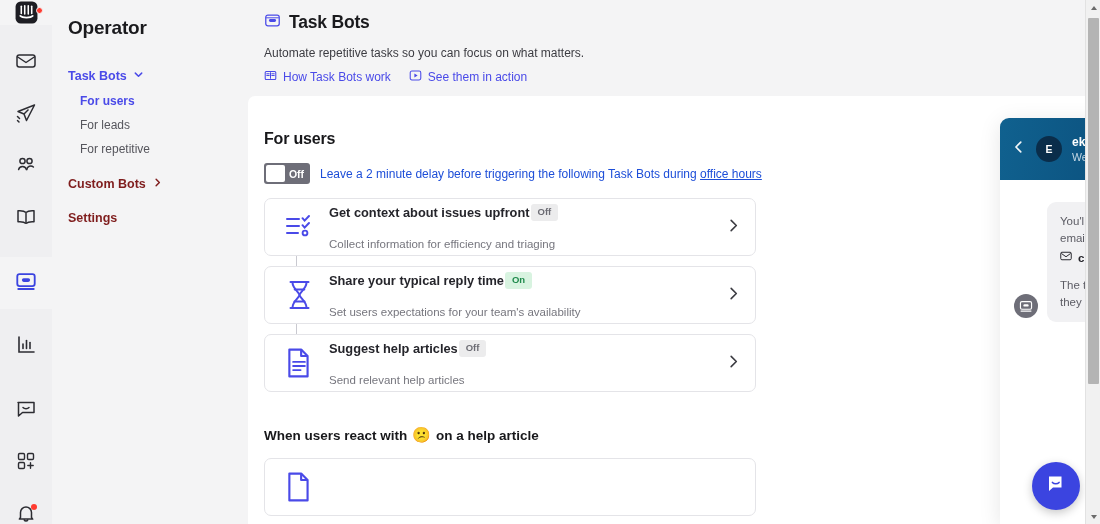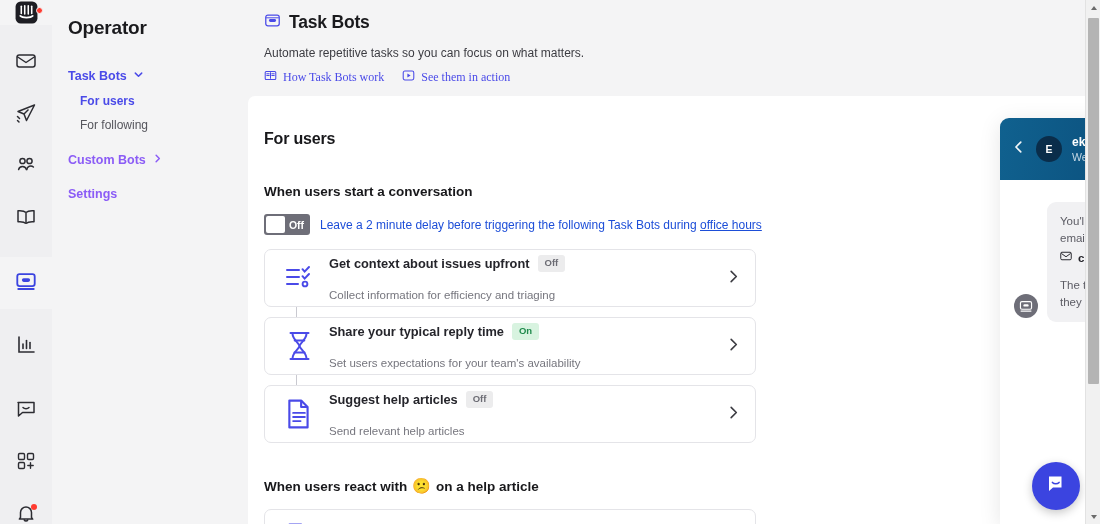--- a/index.html
+++ b/index.html
@@ -58,21 +58,21 @@
     padding: 12px 0 0 0;
   }
   .side-title {
     font-size: 19px; font-weight: 700; color: #1a1a1d;
     padding: 5px 0 0 16px; letter-spacing: -0.2px;
   }
   .side-nav { margin-top: 24px; }
   .nav-row {
     display: flex; align-items: center; gap: 6px;
     padding: 6px 16px; font-size: 12.5px;
-    color: #8b5cf6; font-weight: 600;
+    color: #7f1d1d; font-weight: 600;
     cursor: pointer;
   }
   .nav-row.accent { color: #4a4ae8; }
   .nav-sub {
     padding: 5px 16px 5px 28px; font-size: 12px;
     color: #55555c; cursor:pointer;
   }
   .nav-sub.accent { color: #4a4ae8; font-weight: 600; }
   .chev-d { display:inline-block; }
   .chev-r { display:inline-block; }
@@ -84,21 +84,21 @@
   }
   .main-head {
     padding: 12px 0 0 16px;
     background: #f4f4f5;
     height: 96px;
   }
   .mh-title-row { display:flex; align-items:center; gap:8px; }
   .mh-title { font-size: 17.5px; font-weight: 700; color:#1a1a1d; letter-spacing:-0.2px;}
   .mh-desc { font-size: 12px; color:#3c3c42; margin-top: 13px; }
   .mh-links { display:flex; gap: 18px; margin-top: 9px; }
-  .mh-link { display:flex; align-items:center; gap:6px; color:#4a4ae8; font-size:12px; cursor:pointer;font-family:Liberation Serif, serif;}
+  .mh-link { display:flex; align-items:center; gap:6px; color:#4a4ae8; font-size:12px; cursor:pointer;}
 
   .content-card {
     position: absolute; left: 0; top: 96px;
     right: 0; bottom: 0;
     background: #fff;
     border-radius: 7px 0 0 0;
     overflow: hidden;
   }
   .content-inner { padding: 34px 0 0 16px; }
   .sec-title { font-size: 16px; font-weight:700; color:#18181b; letter-spacing:-0.2px;}
@@ -122,21 +122,21 @@
     position: relative;
     border: 1px solid #e4e4e8; border-radius: 7px;
     background: #fff; height: 58px;
     display:flex; align-items:center; gap: 12px;
     padding: 0 14px 0 16px;
     margin-bottom: 10px;
     cursor: pointer;
   }
   .bcard .bicon { width: 36px; flex:0 0 36px; display:flex; align-items:center; justify-content:center; color:#4a4ae8;}
   .bcard .btext { flex:1 1 auto; min-width:0; }
-  .bcard .btitle-row { display:flex; align-items:center; gap:8px;}
+  .bcard .btitle-row { display:flex; align-items:center; gap:1px;}
   .bcard .btitle { font-size: 12.8px; font-weight:700; color:#25252b;}
   .badge {
     font-size: 9.5px; font-weight:700; padding: 2px 7px;
     border-radius: 3px; line-height: 1.3;
   }
   .badge.off { background:#ececed; color:#6b6b73; }
   .badge.on { background:#d8f3e0; color:#1f8a4c;text-align:right; }
   .bcard .bdesc { font-size: 11.5px; color:#76767e; margin-top: 17px;}
   .bcard .bchev { flex:0 0 auto; color:#3c3c42; }
   .connector {
@@ -345,21 +345,24 @@
           <svg width="11" height="11" viewBox="0 0 12 12" fill="none" stroke="currentColor" stroke-width="1.6" stroke-linecap="round" stroke-linejoin="round">
               <path d="M2.5 4.5 L6 8 L9.5 4.5"></path>
             </svg>
         </span>
       </div>
 
       <div class="nav-sub accent">
         <span>For users</span>
       </div>
       <div class="nav-sub">
-        <span>For following</span>
+        <span>For leads</span>
+      </div>
+      <div class="nav-sub">
+        <span>For repetitive</span>
       </div>
 
       <div class="nav-row" style="margin-top:10px;">
         <span>Custom Bots</span>
         <span class="chev-r">
           <svg width="11" height="11" viewBox="0 0 12 12" fill="none" stroke="currentColor" stroke-width="1.6" stroke-linecap="round" stroke-linejoin="round">
               <path d="M4.5 2.5 L8 6 L4.5 9.5"></path>
             </svg>
         </span>
       </div>
@@ -406,23 +409,20 @@
           <span>See them in action</span>
         </div>
       </div>
     </div>
 
     <div class="content-card">
       <div class="content-inner">
 
         <div class="sec-title">For users</div>
 
-        <div class="sub-title">
-          <span>When users start a conversation</span>
-        </div>
 
         <div class="delay-row">
           <div class="toggle">
             <span class="knob"></span>
             <span class="tlabel">Off</span>
           </div>
           <div class="delay-text">
             <span>Leave a 2 minute delay before triggering the following Task Bots during </span><u>office hours</u>
           </div>
         </div>

